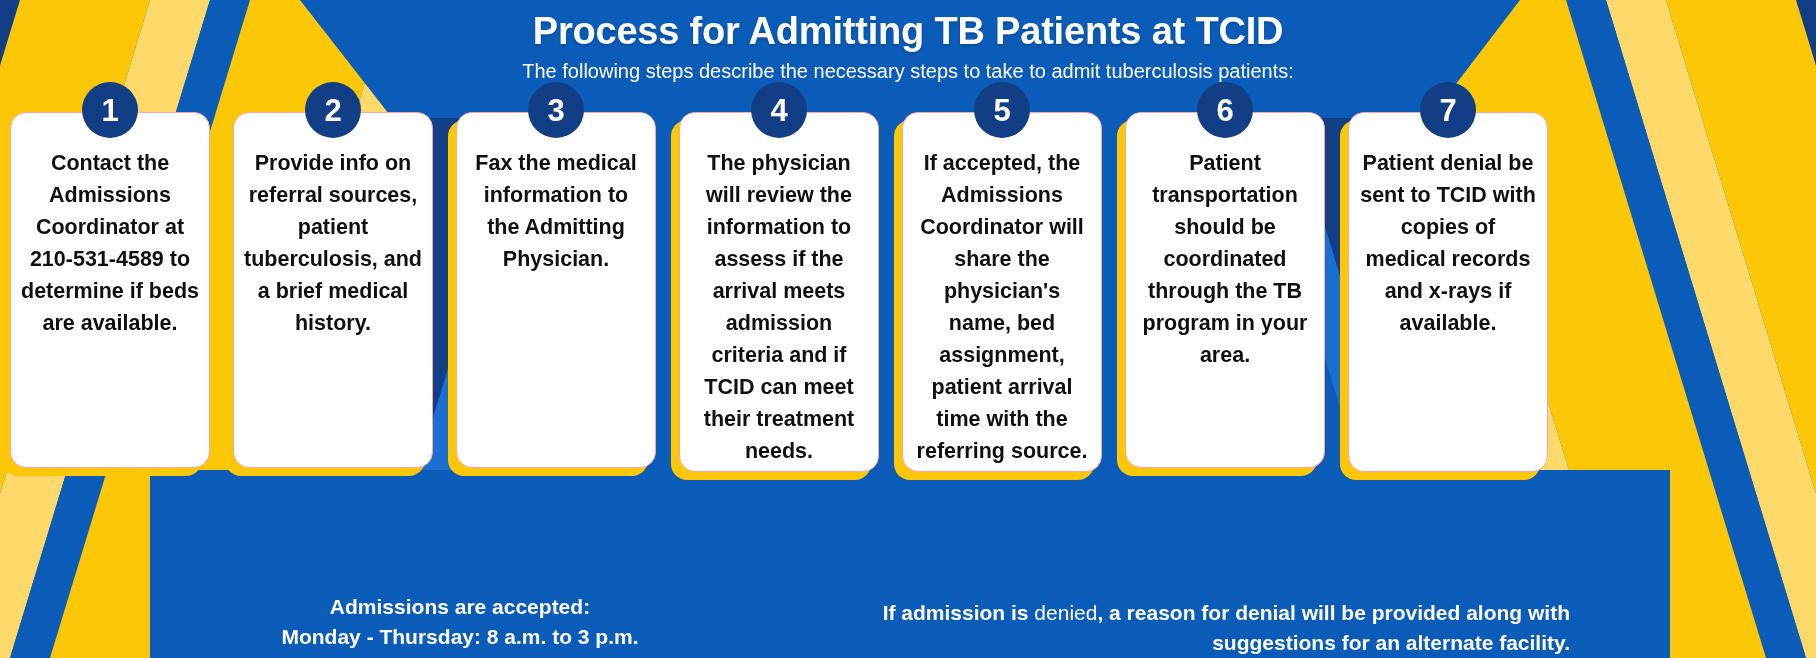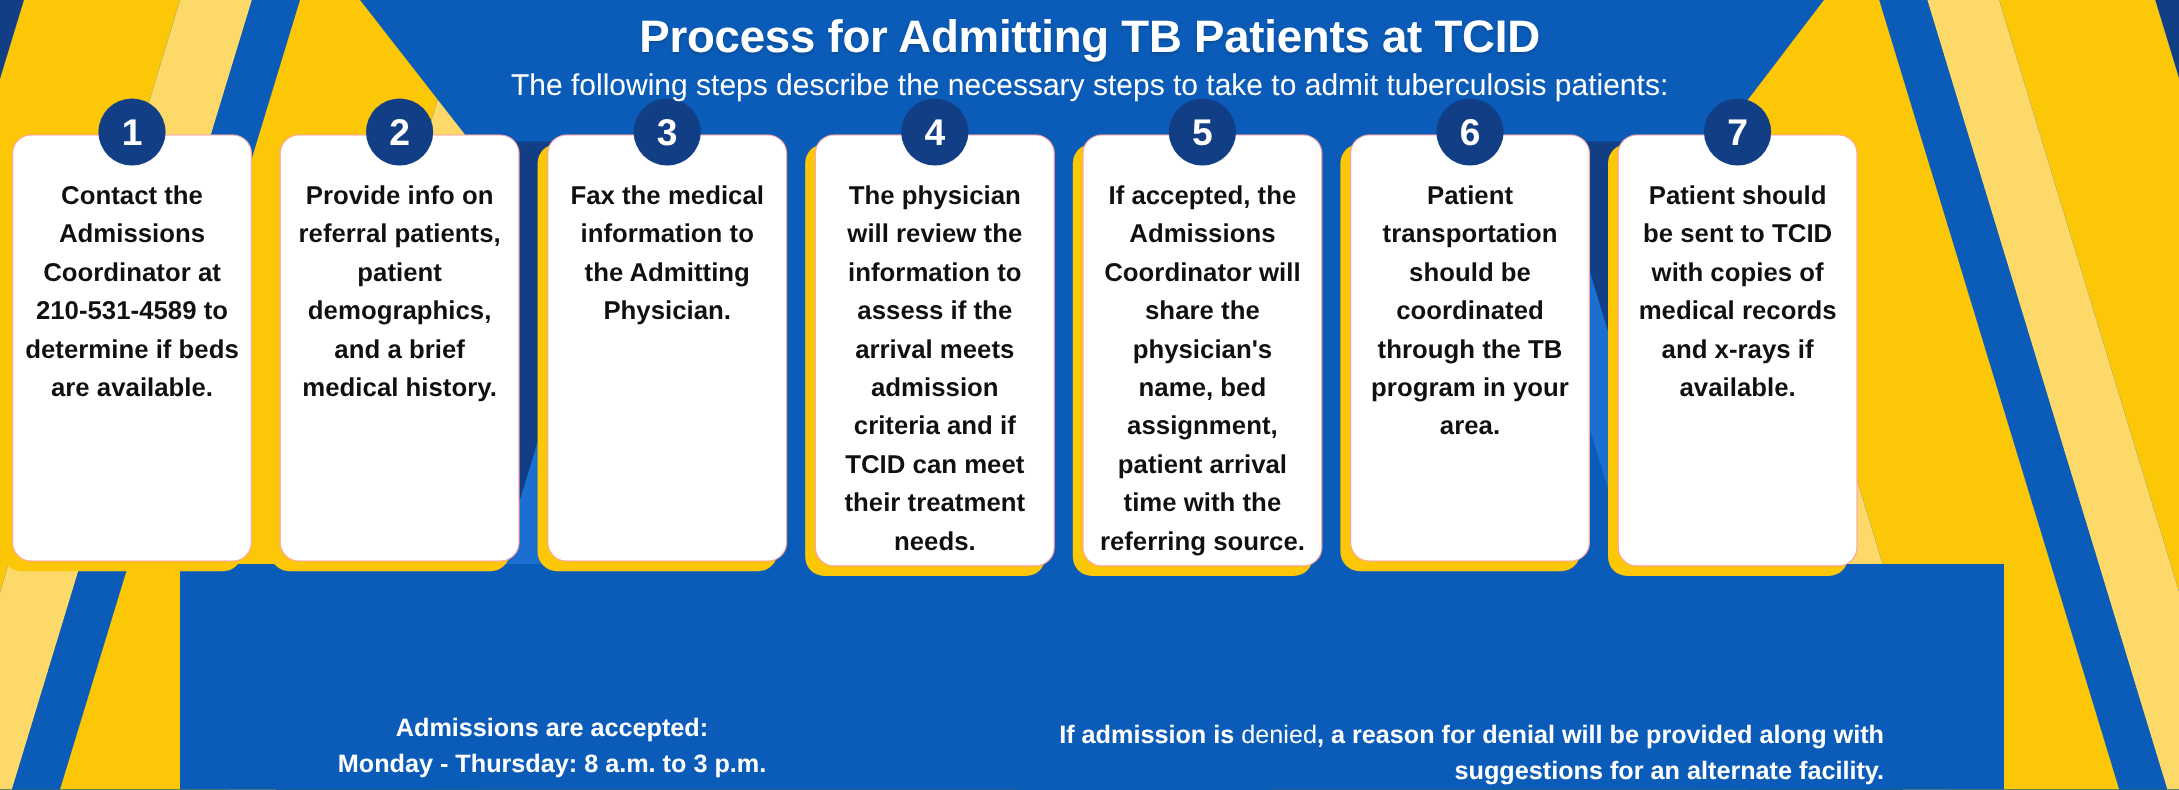--- a/index.html
+++ b/index.html
@@ -16,21 +16,21 @@
   
   .deco{position:absolute;top:0;left:0;width:1816px;height:658px;pointer-events:none;}
 
   
   .header{position:absolute;left:0;top:0;width:1816px;text-align:center;z-index:6;}
   .title{
     color:#FFFFFF;font-weight:bold;font-size:38px;letter-spacing:-0.2px;
     margin:8px 0 0 0;line-height:46px;text-shadow:0 2px 3px rgba(0,0,0,.18);
   }
   .subtitle{
-    color:#FFFFFF;font-size:25px;line-height:30px;margin:2px 0 16px 0;font-weight:400;
+    color:#FFFFFF;font-size:20px;line-height:30px;margin:2px 0 16px 0;font-weight:400;
   }
 
   
   .cards{position:absolute;left:0;top:112px;width:1816px;height:372px;z-index:5;}
   .card-wrap{position:absolute;top:0;}
   .card-shadow{
     position:absolute;left:-8px;top:8px;width:100%;height:100%;
     background:#FBC707;border-radius:16px;
   }
   .card{
@@ -108,21 +108,21 @@
       <div class="card-shadow"></div>
       <div class="card">
         <p class="card-text">Contact the Admissions Coordinator at 210-531-4589 to determine if beds are available.</p>
       </div>
       <div class="num-circle">1</div>
     </div>
 
     <div class="card-wrap" style="left:233px;width:200px;height:356px;">
       <div class="card-shadow"></div>
       <div class="card">
-        <p class="card-text">Provide info on referral patients, patient demographics, and a brief medical history.</p>
+        <p class="card-text">Provide info on referral sources, patient tuberculosis, and a brief medical history.</p>
       </div>
       <div class="num-circle">2</div>
     </div>
 
     <div class="card-wrap" style="left:456px;width:200px;height:356px;">
       <div class="card-shadow"></div>
       <div class="card">
         <p class="card-text">Fax the medical information to the Admitting Physician.</p>
       </div>
       <div class="num-circle">3</div>
@@ -148,21 +148,21 @@
       <div class="card-shadow"></div>
       <div class="card">
         <p class="card-text">Patient transportation should be coordinated through the TB program in your area.</p>
       </div>
       <div class="num-circle">6</div>
     </div>
 
     <div class="card-wrap" style="left:1348px;width:200px;height:360px;">
       <div class="card-shadow"></div>
       <div class="card">
-        <p class="card-text">Patient should be sent to TCID with copies of medical records and x-rays if available.</p>
+        <p class="card-text">Patient denial be sent to TCID with copies of medical records and x-rays if available.</p>
       </div>
       <div class="num-circle">7</div>
     </div>
 
   </div>
 
   <div class="footer" id="footer-left">
     <p>Admissions are accepted:</p>
     <p>Monday - Thursday: 8 a.m. to 3 p.m.</p>
   </div>

